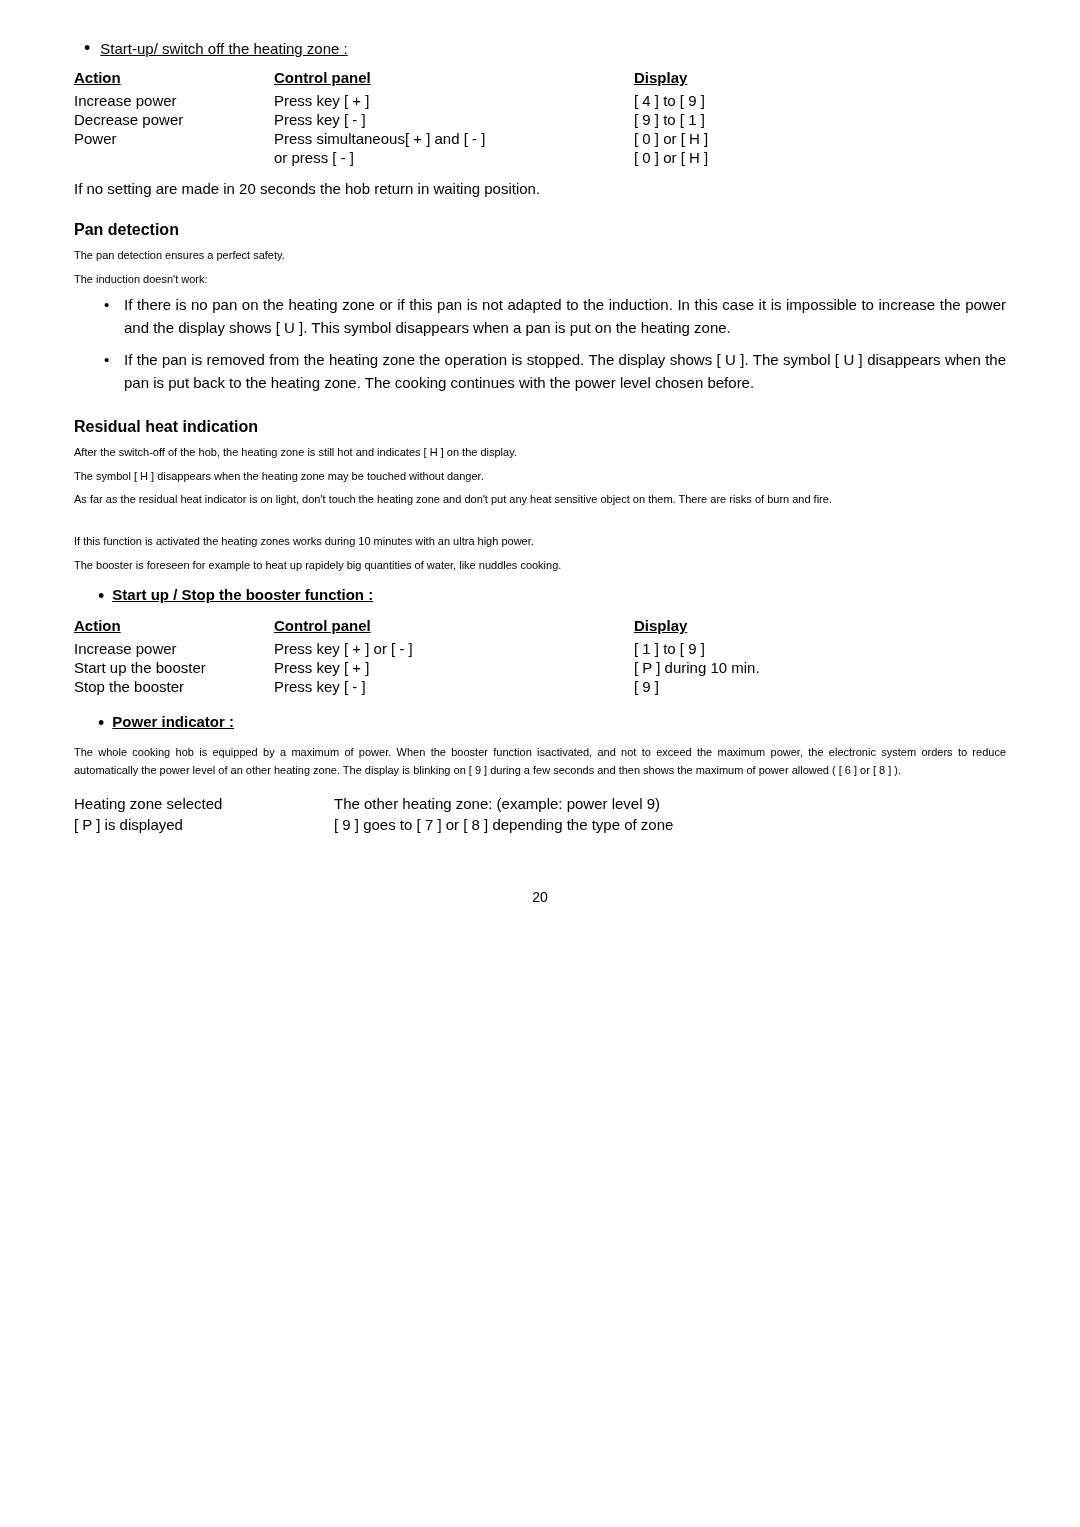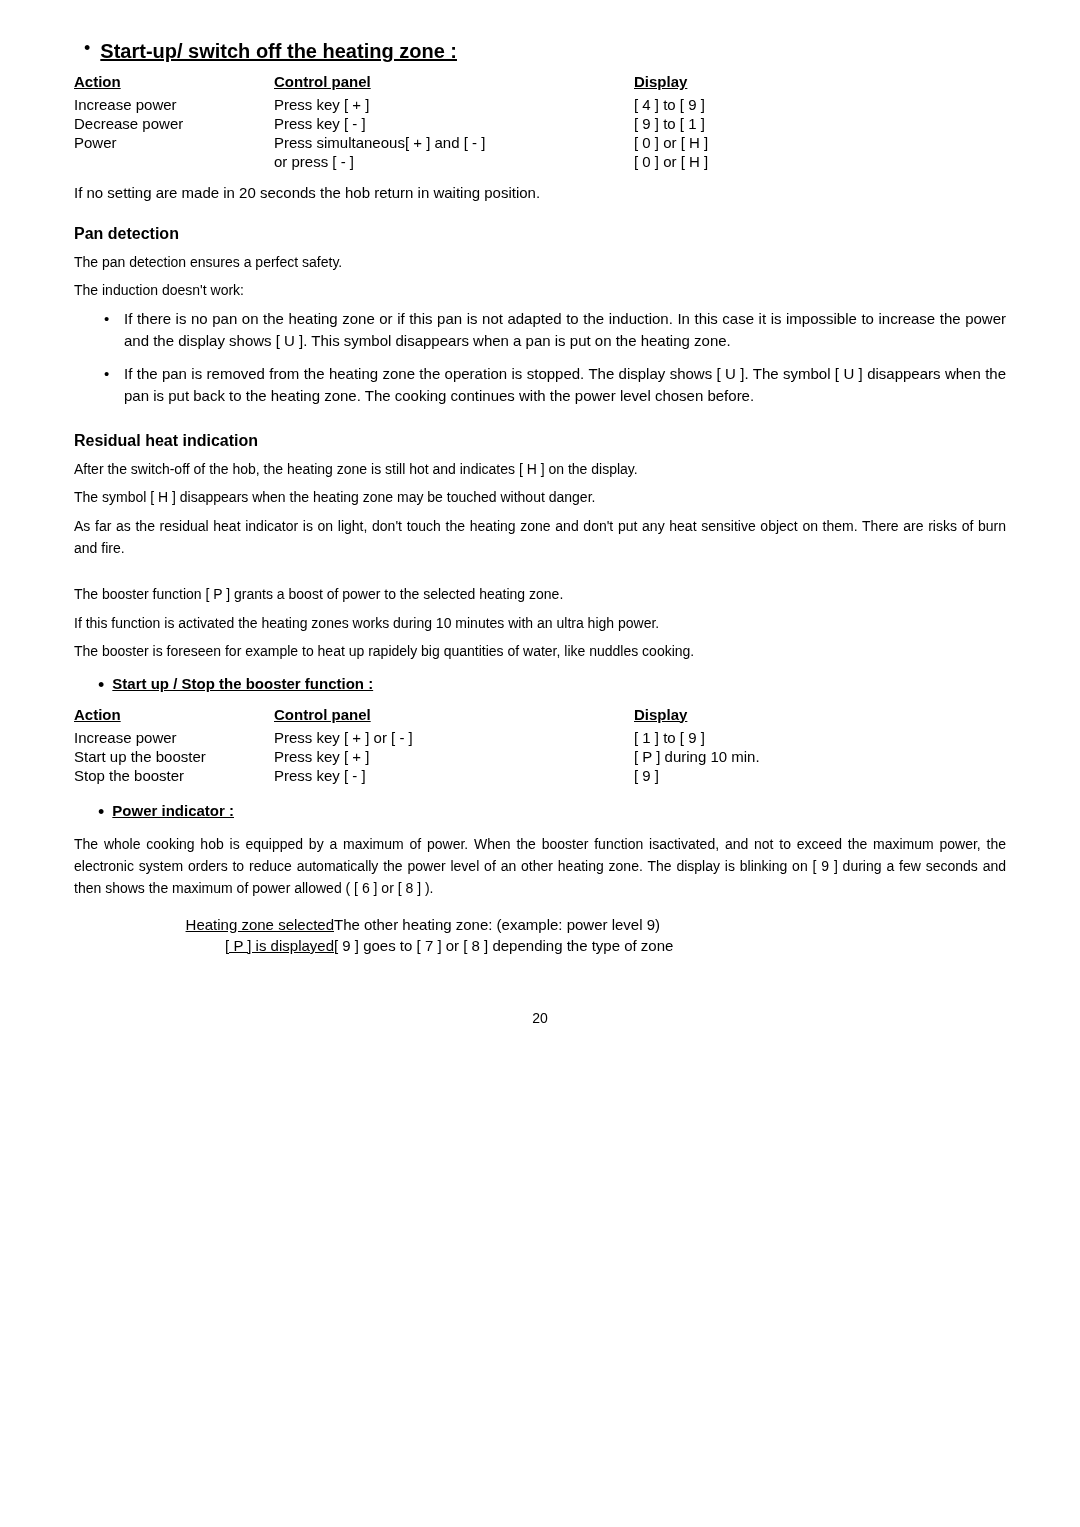--- a/index.html
+++ b/index.html
@@ -31,23 +31,23 @@
       margin-left: 10px;
     }
 
     .bullet-dot {
       font-size: 18px;
       margin-right: 10px;
       margin-top: -2px;
     }
 
     .bullet-title {
-      font-weight: bold;
+      font-weight: normal;
       text-decoration: underline;
-      font-size: 20px;
+      font-size: 15px;
     }
 
     .table-section {
       margin-bottom: 14px;
     }
 
     .table-row {
       display: flex;
       align-items: flex-start;
       margin-bottom: 2px;
@@ -108,21 +108,21 @@
       position: absolute;
       left: 0;
       top: 0;
     }
 
     .section-block {
       margin-bottom: 24px;
     }
 
     .section-text {
-      font-size: 14px;
+      font-size: 11px;
       line-height: 1.6;
       text-align: justify;
       margin-bottom: 6px;
     }
 
     .sub-bullet-header {
       margin-left: 24px;
       margin-bottom: 10px;
       margin-top: 10px;
       display: flex;
@@ -150,22 +150,20 @@
     }
 
     .bottom-table-row {
       display: flex;
       margin-bottom: 4px;
     }
 
     .bottom-col-left {
       width: 260px;
       min-width: 260px;
-      text-decoration: underline;
-      text-align: right;
     }
 
     .bottom-col-right {
       flex: 1;
     }
   </style>
 </head>
 <body>
 
 <div class="page">
@@ -218,21 +216,20 @@
   </div>
 
   <div class="section-block">
     <div class="section-title">Residual heat indication</div>
     <div class="section-text">After the switch-off of the hob, the heating zone is still hot and indicates [ H ] on the display.</div>
     <div class="section-text">The symbol [ H ] disappears when the heating zone may be touched without danger.</div>
     <div class="section-text">As far as the residual heat indicator is on light, don't touch the heating zone and don't put any heat sensitive object on them. There are risks of burn and fire.</div>
   </div>
 
   <div class="section-block">
-    <div class="section-text">The booster function [ P ] grants a boost of power to the selected heating zone.</div>
     <div class="section-text">If this function is activated the heating zones works during 10 minutes with an ultra high power.</div>
     <div class="section-text" style="margin-bottom:12px;">The booster is foreseen for example to heat up rapidely big quantities of water, like nuddles cooking.</div>
 
     <div class="sub-bullet-header">
       <span class="sub-bullet-dot">•</span>
       <span class="sub-bullet-title">Start up / Stop the booster  function :</span>
     </div>
 
     <div class="table-section">
       <div class="table-row">

